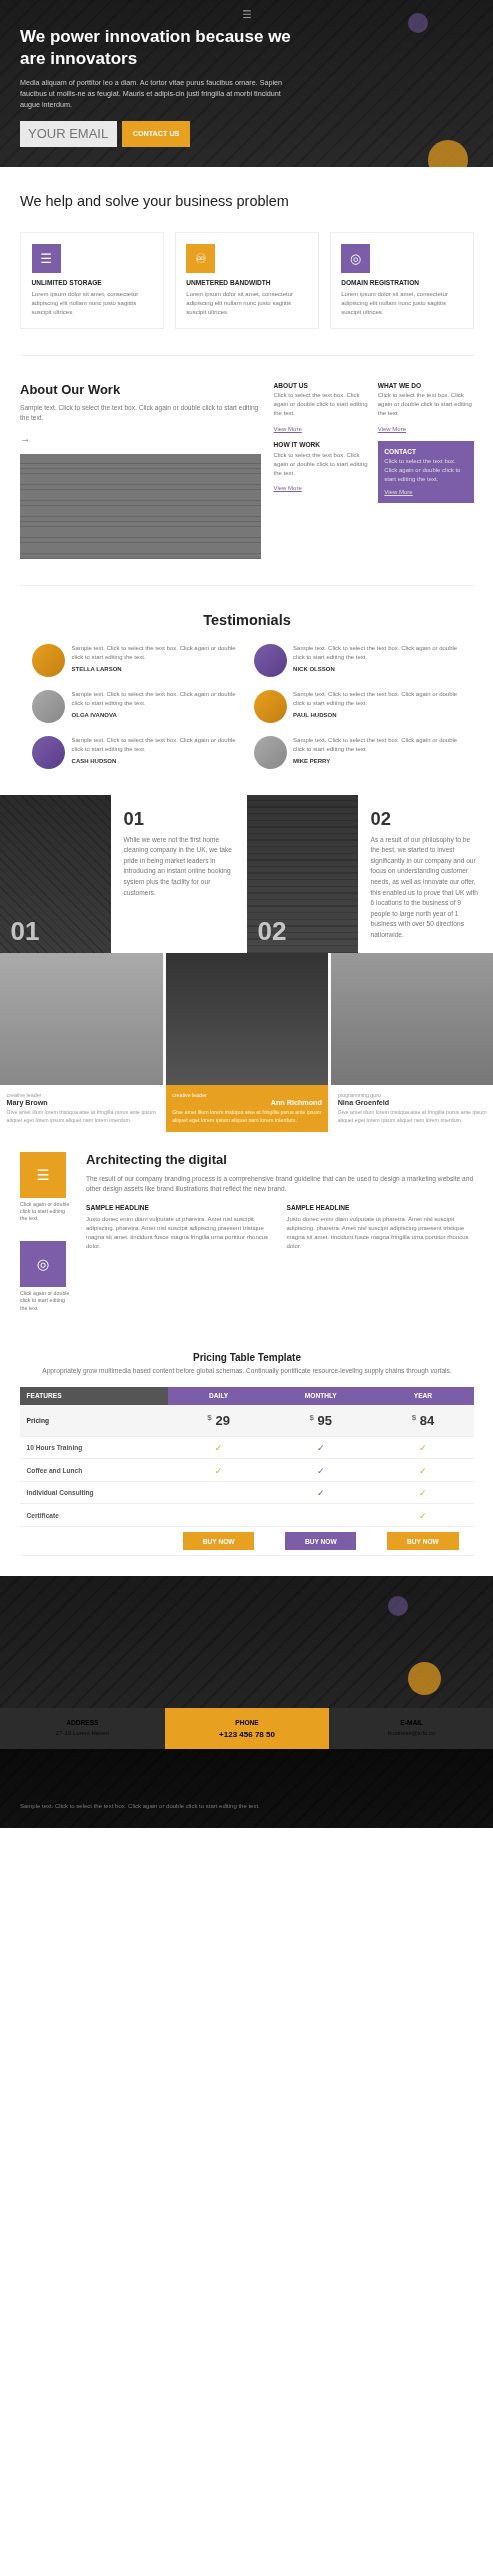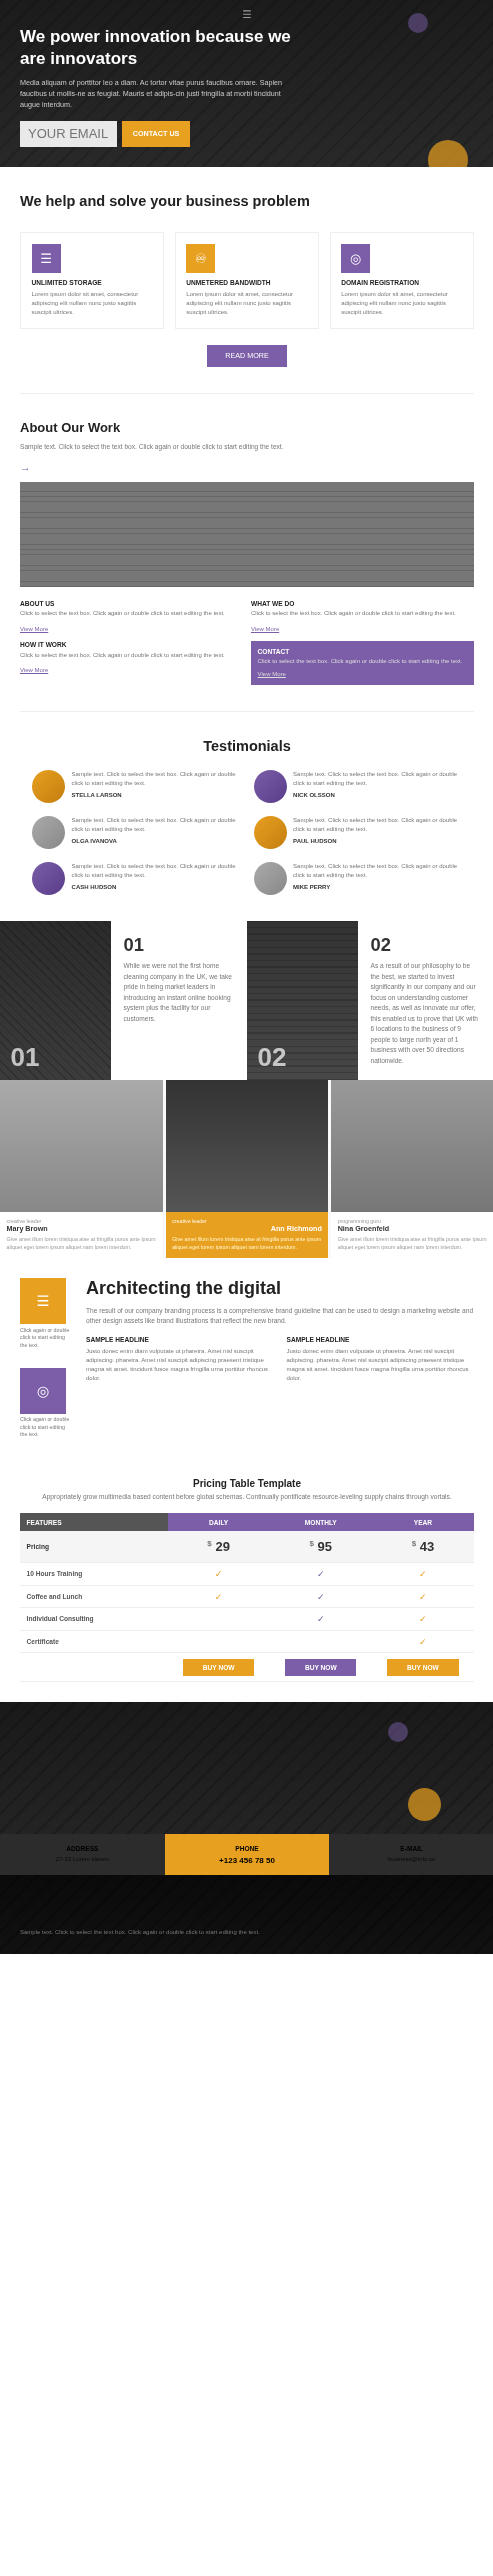--- a/index.html
+++ b/index.html
@@ -39,42 +39,42 @@
       position: absolute; top: 13px; right: 66px;
       width: 20px; height: 20px; border-radius: 50%;
       background: #7b5ea7; opacity: 0.5; z-index: 1;
     }
 
     
     .section { padding: 26px 20px; }
     .two-col { display: flex; gap: 20px; }
     .two-col .left { flex: 1; }
     .two-col .right { flex: 1; font-size: 7.2px; color: #555; line-height: 1.6; }
-    .section-title { font-size: 14.5px; font-weight: bold; color: #222; margin-bottom: 10.5px; }
+    .section-title { font-size: 14.5px; font-weight: normal; color: #222; margin-bottom: 10.5px; }
     .cards-row { display: flex; gap: 10.5px; margin-top: 13px; }
     .card {
       flex: 1; padding: 10.5px; border: 0.7px solid #eee;
     }
     .card-icon {
       width: 29px; height: 29px; margin-bottom: 6.6px;
       display: flex; align-items: center; justify-content: center;
       font-size: 13px;
     }
     .card-icon.orange { background: #e8a020; color: white; }
     .card-icon.purple { background: #7b5ea7; color: white; }
     .card-title { font-size: 6.6px; font-weight: bold; text-transform: uppercase; color: #222; margin-bottom: 4px; }
     .card-text { font-size: 6px; color: #777; line-height: 1.5; }
     .read-more-btn {
       display: block; margin: 16px auto 0;
       background: #7b5ea7; color: white; border: none;
       padding: 6.6px 18.4px; font-size: 7.2px; cursor: pointer; text-align: center; width: fit-content;
     }
 
     
-    .about-section { padding: 26px 20px; display: flex; gap: 13px; flex-direction: column; }
+    .about-section { padding: 26px 20px; display: flex; gap: 13px; }
     .about-left { flex: 1.2; }
     .about-title { font-size: 13px; font-weight: bold; color: #222; margin-bottom: 6.6px; }
     .about-sample { font-size: 6.6px; color: #777; margin-bottom: 9.2px; line-height: 1.5; }
     .arrow-link { font-size: 10.5px; color: #7b5ea7; cursor: pointer; }
     .about-image {
       width: 100%; height: 105px; background: #888;
       background-image: linear-gradient(135deg, #555 0%, #888 100%);
     }
     .about-right { flex: 1; }
     .about-grid { display: grid; grid-template-columns: 1fr 1fr; gap: 8px; }
@@ -126,21 +126,21 @@
     .digital-section { padding: 20px; display: flex; gap: 13px; }
     .digital-left { width: 53px; display: flex; flex-direction: column; gap: 8px; }
     .digital-icon-box {
       width: 46px; height: 46px; background: #e8a020;
       display: flex; align-items: center; justify-content: center;
       font-size: 14.5px; color: white; margin-bottom: 2.6px;
     }
     .digital-icon-box.purple { background: #7b5ea7; }
     .digital-icon-text { font-size: 5.3px; color: #777; line-height: 1.4; }
     .digital-right { flex: 1; }
-    .digital-right h2 { font-size: 18px; font-weight: bold; color: #222; margin-bottom: 6.6px; }
+    .digital-right h2 { font-size: 13px; font-weight: bold; color: #222; margin-bottom: 6.6px; }
     .digital-right > p { font-size: 6.6px; color: #777; line-height: 1.6; margin-bottom: 9.2px; }
     .digital-cols { display: flex; gap: 13px; }
     .digital-col h4 { font-size: 6.6px; font-weight: bold; text-transform: uppercase; color: #222; margin-bottom: 4px; }
     .digital-col p { font-size: 6px; color: #777; line-height: 1.5; }
 
     
     .pricing-section { padding: 20px; text-align: center; }
     .pricing-section h2 { font-size: 10px; font-weight: bold; color: #222; margin-bottom: 4px; }
     .pricing-section > p { font-size: 6.6px; color: #777; margin-bottom: 13px; }
     .pricing-table { width: 100%; border-collapse: collapse; }
@@ -228,23 +228,20 @@
       <div class="card-icon orange">♾</div>
       <div class="card-title">UNMETERED BANDWIDTH</div>
       <div class="card-text">Lorem ipsum dolor sit amet, consectetur adipiscing elit nullam nunc justo sagittis suscipit ultrices.</div>
     </div>
     <div class="card">
       <div class="card-icon purple">◎</div>
       <div class="card-title">DOMAIN REGISTRATION</div>
       <div class="card-text">Lorem ipsum dolor sit amet, consectetur adipiscing elit nullam nunc justo sagittis suscipit ultrices.</div>
     </div>
   </div>
-  <div style="text-align:center">
-    <button class="read-more-btn">READ MORE</button>
-  </div>
 </section>
 
 <hr class="divider">
 
 <div class="about-section">
   <div class="about-left">
     <h2 class="about-title">About Our Work</h2>
     <p class="about-sample">Sample text. Click to select the text box. Click again or double click to start editing the text.</p>
     <span class="arrow-link">→</span>
     <div class="about-image bg-photo-2" style="margin-top: 9.2px;"></div>
@@ -418,21 +415,21 @@
         <th>DAILY</th>
         <th>MONTHLY</th>
         <th>YEAR</th>
       </tr>
     </thead>
     <tbody>
       <tr class="price-row">
         <td>Pricing</td>
         <td><span class="price-dollar">$</span> <span>29</span></td>
         <td><span class="price-dollar">$</span> <span>95</span></td>
-        <td><span class="price-dollar">$</span> <span>43</span></td>
+        <td><span class="price-dollar">$</span> <span>84</span></td>
       </tr>
       <tr>
         <td>10 Hours Training</td>
         <td><span class="check">✓</span></td>
         <td><span class="check-purple">✓</span></td>
         <td><span class="check">✓</span></td>
       </tr>
       <tr>
         <td>Coffee and Lunch</td>
         <td><span class="check">✓</span></td>

